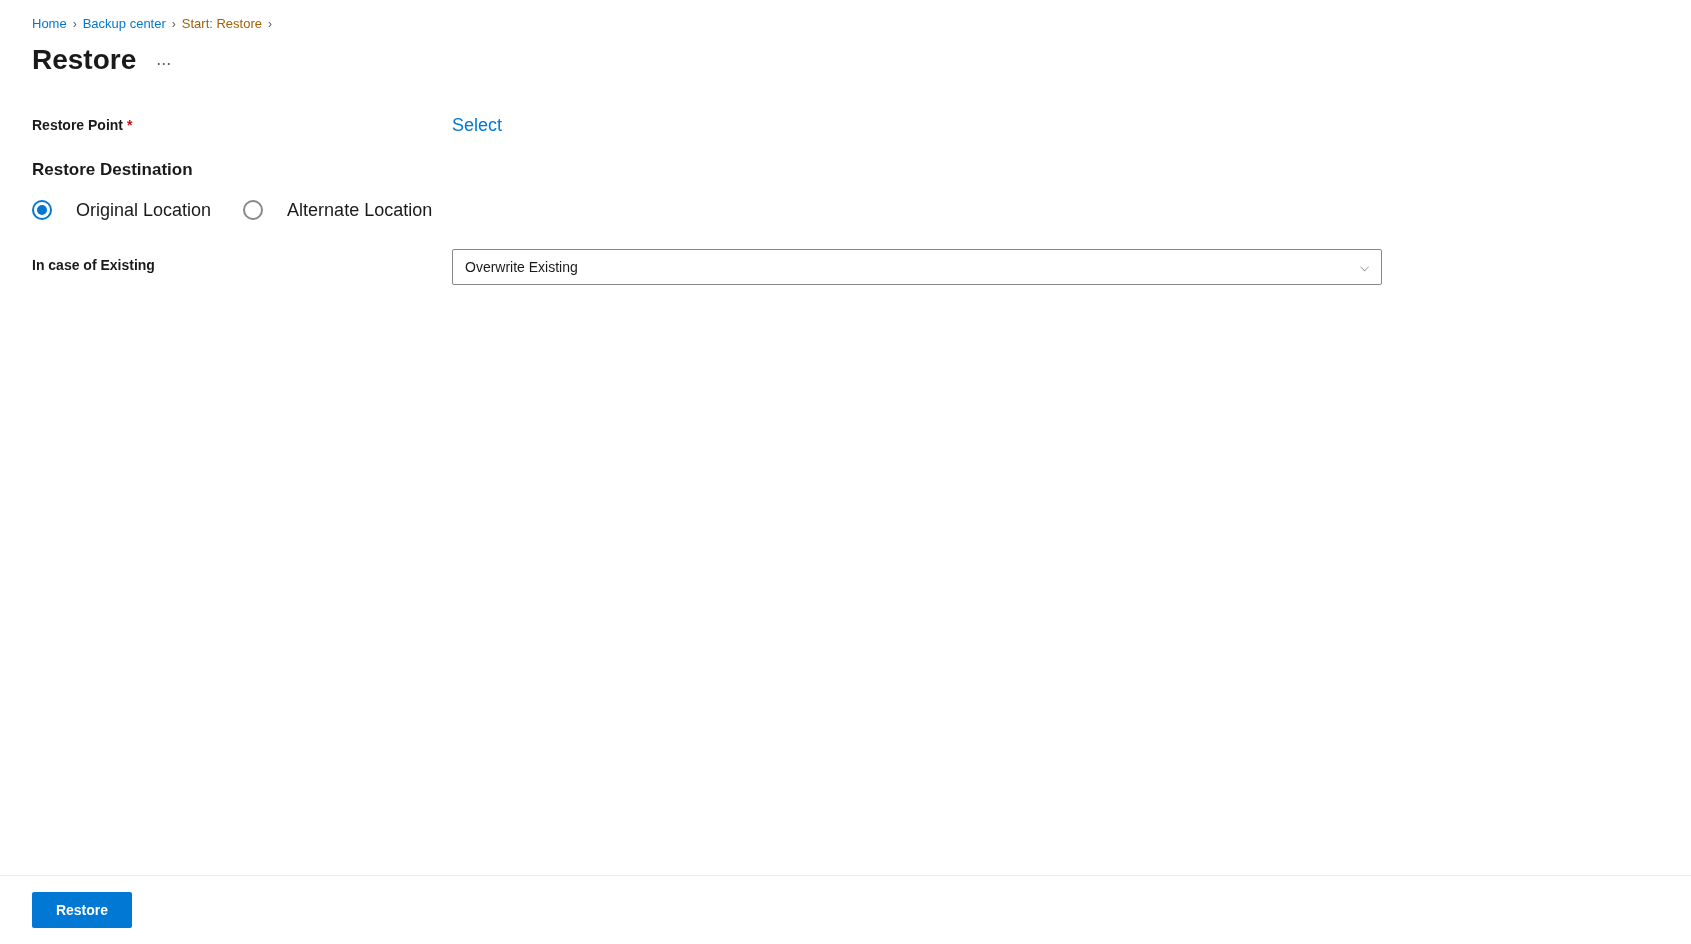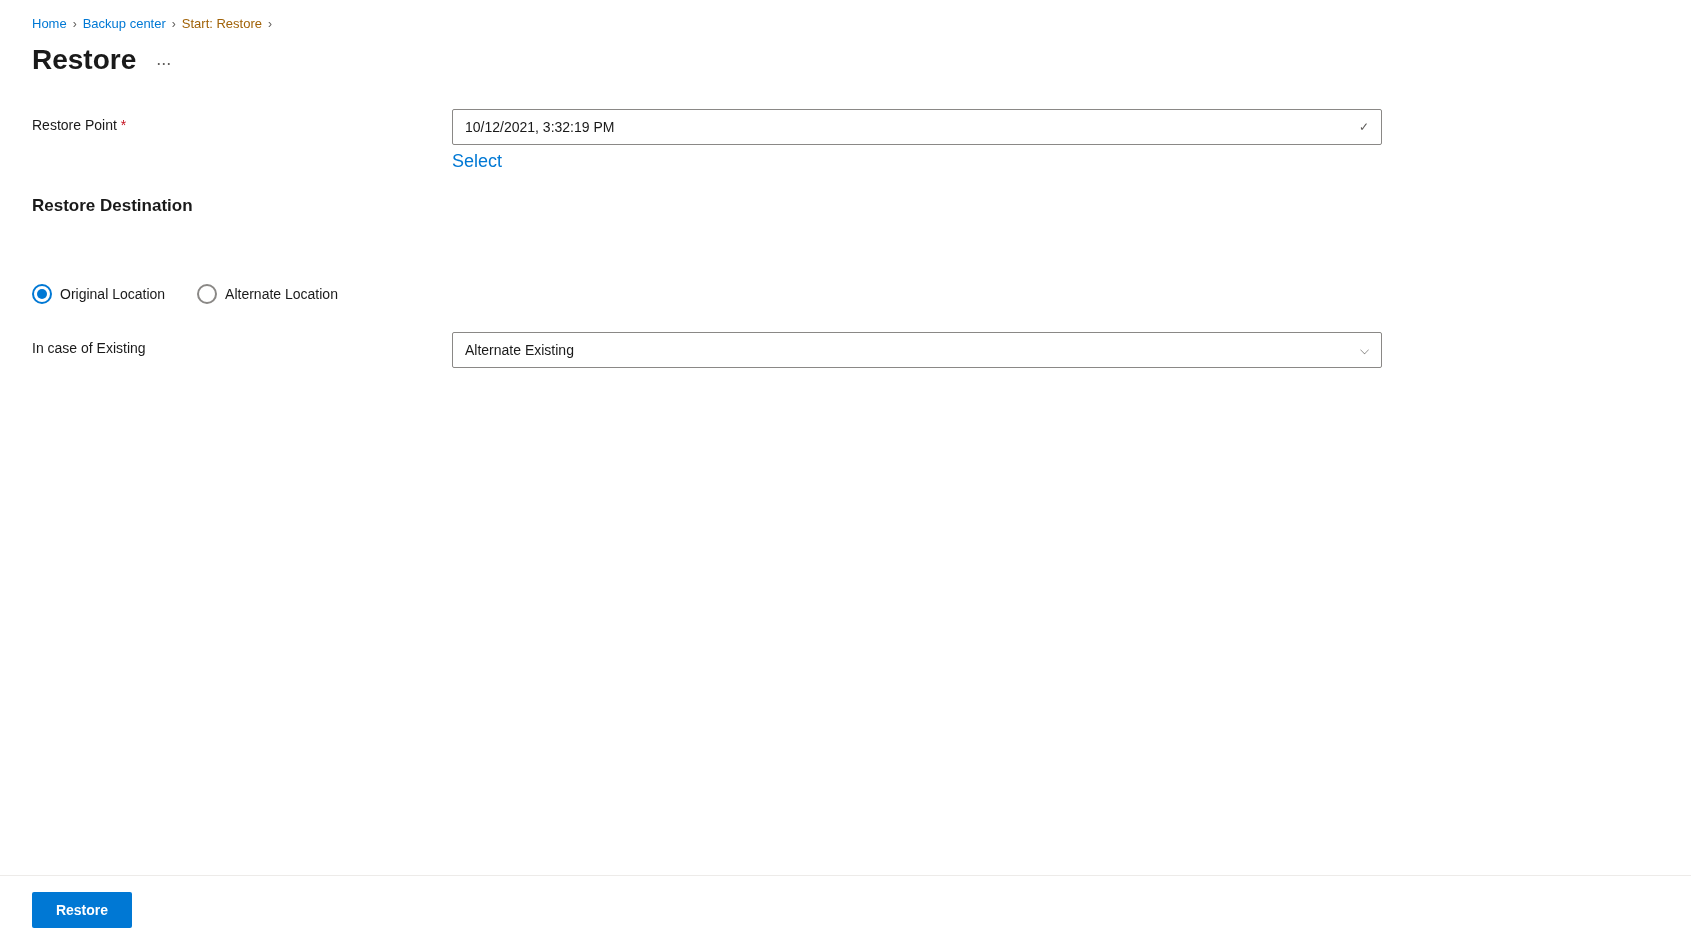--- a/index.html
+++ b/index.html
@@ -85,20 +85,21 @@
 
     .form-label {
       width: 420px;
       min-width: 420px;
       padding-top: 8px;
       font-size: 14px;
       color: #1a1a1a;
       display: flex;
       align-items: center;
       gap: 4px;
+      font-weight: bold;
     }
 
     .required-star {
       color: #c50f1f;
       font-size: 14px;
     }
 
     .form-control-wrapper {
       flex: 1;
     }
@@ -143,25 +144,24 @@
     .radio-group {
       display: flex;
       align-items: center;
       gap: 32px;
       margin-bottom: 28px;
     }
 
     .radio-option {
       display: flex;
       align-items: center;
-      gap: 8px;
-      cursor: pointer;
-      font-size: 14px;
-      color: #1a1a1a;
-      margin-top: 48px;
+      gap: 24px;
+      cursor: pointer;
+      font-size: 18px;
+      color: #1a1a1a;
     }
 
     .radio-input {
       width: 20px;
       height: 20px;
       border-radius: 50%;
       border: 2px solid #8a8886;
       background: #ffffff;
       display: flex;
       align-items: center;
@@ -221,24 +221,20 @@
   </div>
 
   <div class="form-section">
 
     <div class="form-row">
       <div class="form-label">
         <span>Restore Point</span>
         <span class="required-star">*</span>
       </div>
       <div class="form-control-wrapper">
-        <div class="dropdown-control">
-          <span>10/12/2021, 3:32:19 PM</span>
-          <span class="dropdown-chevron">✓</span>
-        </div>
         <a class="select-link">Select</a>
       </div>
     </div>
 
     <div>
       <h2 class="section-heading">Restore Destination</h2>
 
       <div class="radio-group">
 
         <label class="radio-option">
@@ -252,21 +248,21 @@
         </label>
       </div>
     </div>
 
     <div class="form-row">
       <div class="form-label">
         <span>In case of Existing</span>
       </div>
       <div class="form-control-wrapper">
         <div class="dropdown-control">
-          <span>Alternate Existing</span>
+          <span>Overwrite Existing</span>
           <span class="dropdown-chevron">⌵</span>
         </div>
       </div>
     </div>
 
   </div>
 </div>
 
 <div class="footer">
   <button class="restore-btn">Restore</button>

